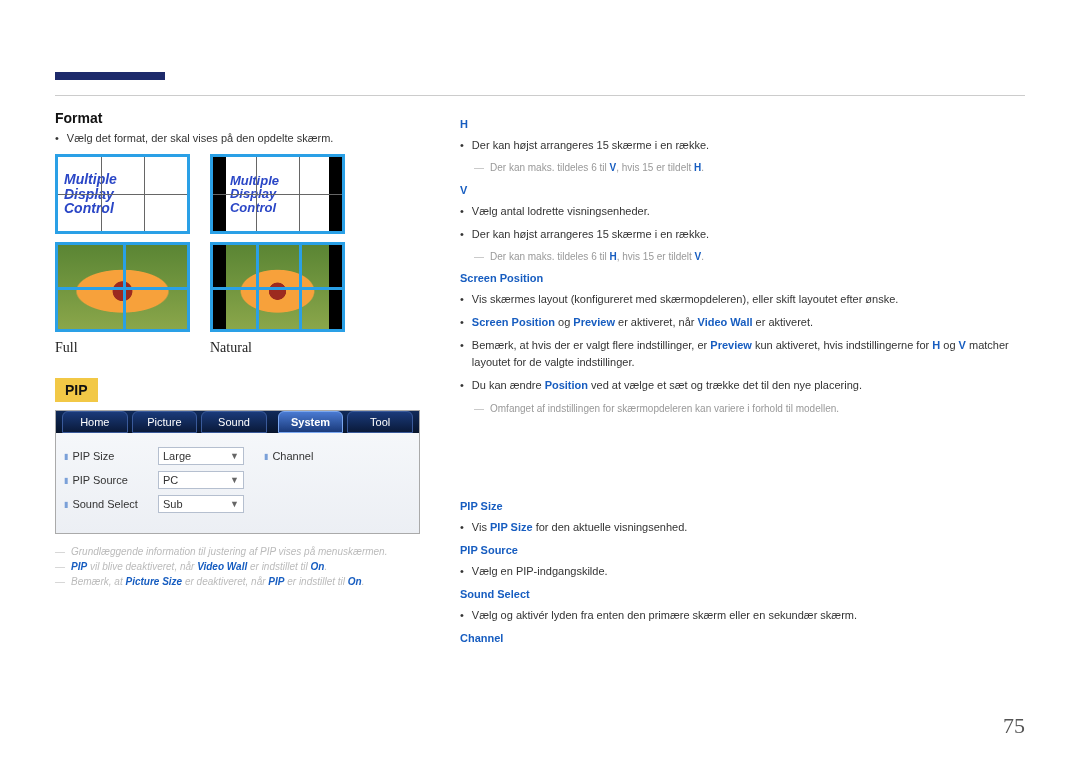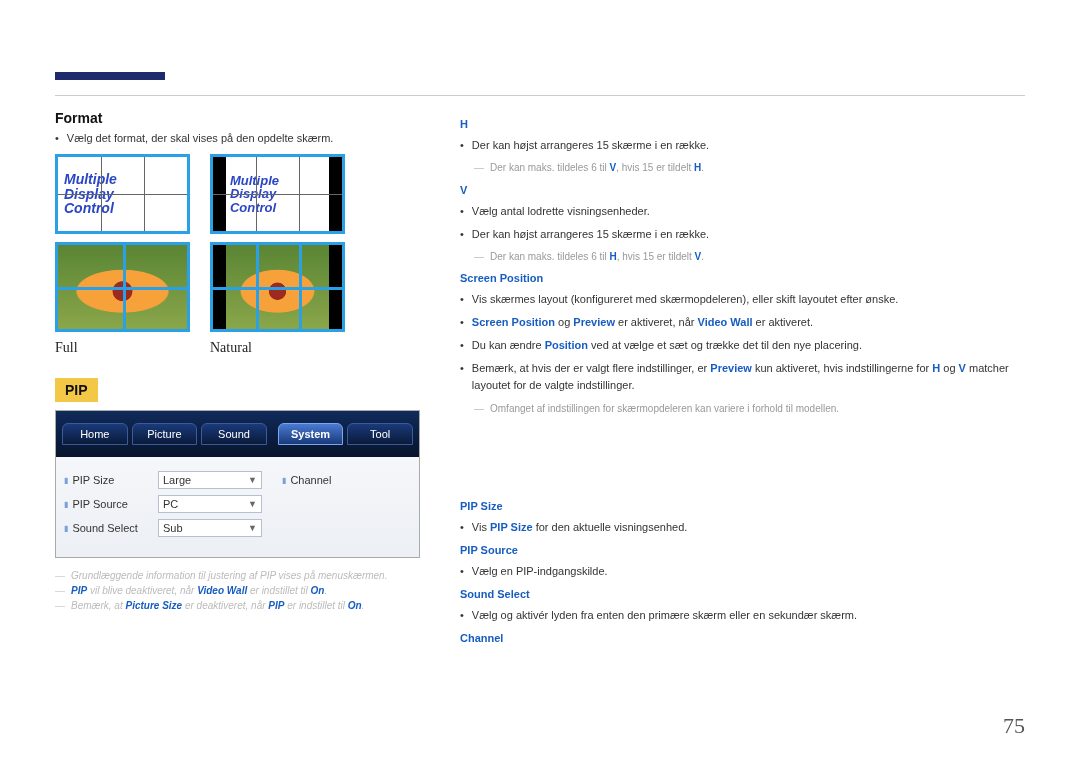--- a/index.html
+++ b/index.html
@@ -58,28 +58,28 @@
   .photo.nat .bg { position:absolute; inset:0; background:#000; }
   .photo.nat .photogrid::before { content:""; position:absolute; left:33.3%; top:0; bottom:0; width:3px; background:#2aa0e6; }
   .photo.nat .photogrid::after { content:""; position:absolute; left:66.6%; top:0; bottom:0; width:3px; background:#2aa0e6; }
   .photo.nat .photogrid2 { position:absolute; top:50%; left:0; right:0; height:3px; background:#2aa0e6; }
 
   .diaglabel { font-family: Georgia, serif; font-size: 14px; color:#222; }
 
   
   .pip-badge { display:inline-block; background:#f2c846; color:#111; font-weight:bold; font-size:14px; padding:4px 10px; margin-top:22px; margin-bottom:8px; }
   .pip-panel { border:1px solid #aaa; width:365px; overflow:hidden; }
-  .tabs { display:flex; background: linear-gradient(#102a5a, #07142c); padding: 12px 6px; gap:4px; }
+  .tabs { display:flex; background: linear-gradient(#102a5a, #07142c); padding: 0 6px; gap:4px; }
   .tab { flex:1; text-align:center; color:#fff; font-size:11px; padding:4px 0; border:1px solid #3a5a9a; border-radius:6px 6px 0 0; background: linear-gradient(#1a3a7a, #0a1a3a); }
   .tab.active { background: linear-gradient(#4a7ad2, #1a3a7a); color:#fff; font-weight:bold; border-color:#7aa7f0;margin-left:7px; }
   .pip-body { background: linear-gradient(#f5f7fa, #eceff4); padding:8px 6px 14px 8px; }
   .pip-row { display:flex; align-items:center; gap:6px; margin:6px 0; font-size:11px; }
   .pip-row .lbl { width:88px; color:#333; display:flex; align-items:center; gap:2px; }
   .pip-row .lbl::before { content:"▮"; color:#7aa0d8; font-size:8px; margin-right:2px; }
-  .dd { width:104px; background:#fff; border:1px solid #b5bfcf; height:18px; display:flex; align-items:center; justify-content:space-between; padding:0 4px; font-size:11px; color:#333; }
+  .dd { width:86px; background:#fff; border:1px solid #b5bfcf; height:18px; display:flex; align-items:center; justify-content:space-between; padding:0 4px; font-size:11px; color:#333; }
   .dd .arr { color:#666; font-size:9px; }
   .disabled { color:#aaa; }
   .pagenum { position:absolute; right:55px; bottom:24px; font-size:22px; color:#555; font-family: Georgia, serif; }
 </style>
 </head>
 <body>
 
 <div class="topbar"></div>
 <div class="hr"></div>
 
@@ -196,24 +196,24 @@
       </div>
 
     <div class="hdg">Screen Position</div>
     <div class="bullet">
         <span>Vis skærmes layout (konfigureret med skærmopdeleren), eller skift layoutet efter ønske.</span>
       </div>
     <div class="bullet">
         <span><span class="blue">Screen Position</span><span> og </span><span class="blue">Preview</span><span> er aktiveret, når </span><span class="blue">Video Wall</span><span> er aktiveret.</span></span>
       </div>
     <div class="bullet">
+        <span><span>Bemærk, at hvis der er valgt flere indstillinger, er </span><span class="blue">Preview</span><span> kun aktiveret, hvis indstillingerne for </span><span class="blue">H</span><span> og </span><span class="blue">V</span><span> matcher layoutet for de valgte indstillinger.</span></span>
+      </div>
+    <div class="bullet">
         <span><span>Du kan ændre </span><span class="blue">Position</span><span> ved at vælge et sæt og trække det til den nye placering.</span></span>
-      </div>
-    <div class="bullet">
-        <span><span>Bemærk, at hvis der er valgt flere indstillinger, er </span><span class="blue">Preview</span><span> kun aktiveret, hvis indstillingerne for </span><span class="blue">H</span><span> og </span><span class="blue">V</span><span> matcher layoutet for de valgte indstillinger.</span></span>
       </div>
     <div class="sub">
         <span>Omfanget af indstillingen for skærmopdeleren kan variere i forhold til modellen.</span>
       </div>
 
     <div style="height:70px;"></div>
 
     <div class="hdg">PIP Size</div>
     <div class="bullet">
         <span><span>Vis </span><span class="blue">PIP Size</span><span> for den aktuelle visningsenhed.</span></span>

